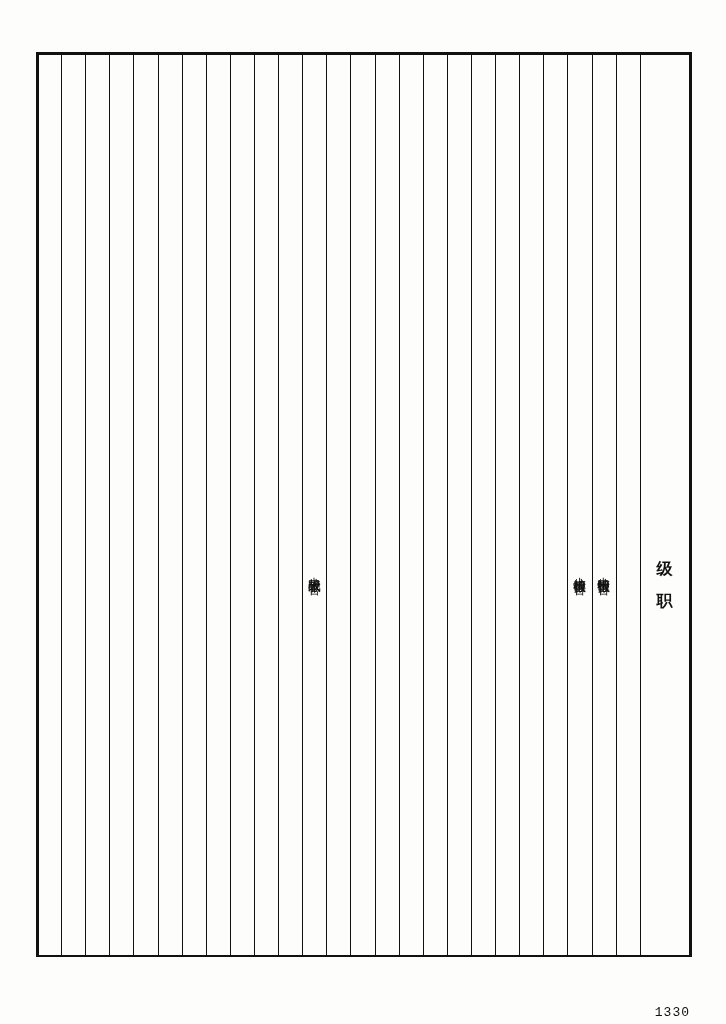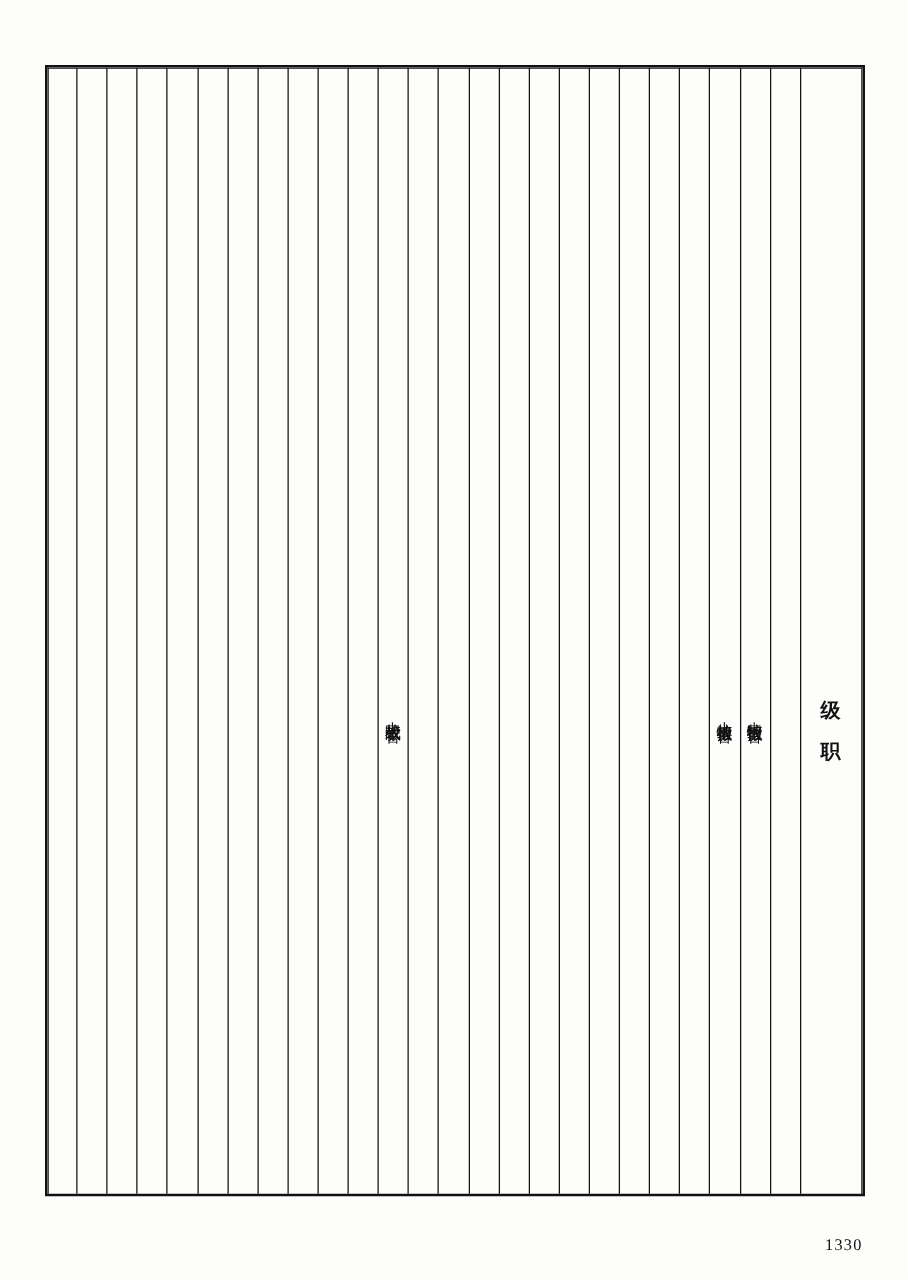--- a/index.html
+++ b/index.html
@@ -72,23 +72,23 @@
 
   
   .hdr .v {
     font-size: 16px;
     font-weight: bold;
     letter-spacing: 9px;
   }
   .page-number {
     position: absolute;
     right: 36px;
-    bottom: 20px;
+    bottom: 4px;
     font-size: 13px;
-    font-family: Liberation Serif, serif;
+    font-family: Liberation Mono, monospace;
     letter-spacing: 1px;
     color: #111;
   }
 </style>
 </head>
 <body>
 
 <div class="page">
 
   <div class="table-wrap">

